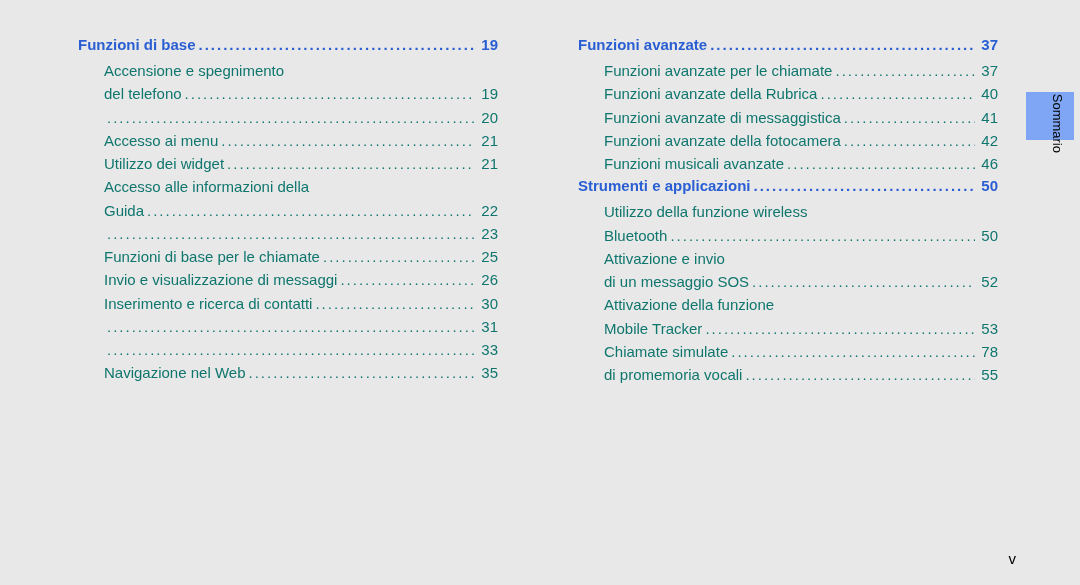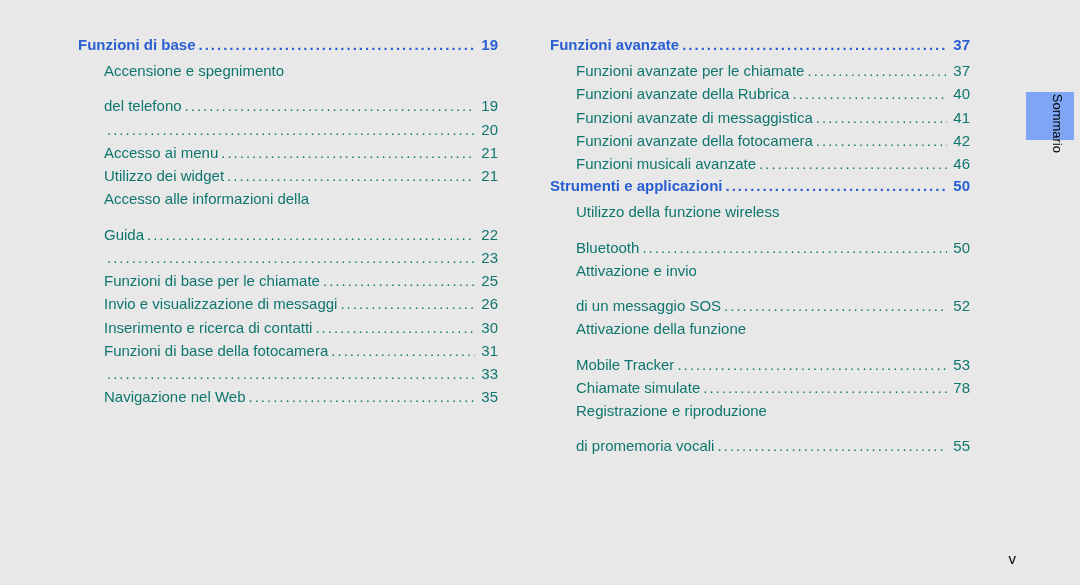--- a/index.html
+++ b/index.html
@@ -10,21 +10,21 @@
     font-family: Arial, Helvetica, sans-serif;
     font-size: 15px;
     position: relative;
     overflow: hidden;
   }
   .page {
     width: 1010px;
     height: 585px;
     padding: 36px 0 0 78px;
     display: flex;
-    gap: 52px;
+    gap: 80px;
   }
   .col {
     width: 420px;
   }
   .section-head {
     display: flex;
     align-items: baseline;
     color: #2a5fd4;
     font-weight: bold;
     margin-bottom: 6px;
@@ -44,21 +44,21 @@
   .entry {
     display: flex;
     align-items: baseline;
     color: #0f766e;
     padding-left: 26px;
     line-height: 1.55;
   }
   .entry .label { white-space: nowrap; }
   .entry.wrap { display:block; }
   .entry.wrap .line1 { padding-left:0; }
-  .entry.wrap .line2 { display:flex; align-items:flex-end;margin-top:12px; }
+  .entry.wrap .line2 { display:flex; align-items:flex-end; }
   .entry .page-no { white-space: nowrap; padding-left: 3px; }
   .side-tab {
     position: absolute;
     top: 92px;
     right: 6px;
     width: 48px;
     height: 48px;
     background: #7fa5f5;
   }
   .side-label {
@@ -130,21 +130,20 @@
         <span class="label">Invio e visualizzazione di messaggi</span>
         <span class="dots">................................................................</span>
         <span class="page-no">26</span>
       </div>
       <div class="entry">
         <span class="label">Inserimento e ricerca di contatti</span>
         <span class="dots">................................................................</span>
         <span class="page-no">30</span>
       </div>
       <div class="entry">
-        <span class="label">Funzioni di base della fotocamera</span>
         <span class="dots">................................................................</span>
         <span class="page-no">31</span>
       </div>
       <div class="entry">
         <span class="dots">................................................................</span>
         <span class="page-no">33</span>
       </div>
       <div class="entry">
         <span class="label">Navigazione nel Web</span>
         <span class="dots">................................................................</span>
@@ -210,21 +209,20 @@
           <span class="dots">................................................................</span>
           <span class="page-no">53</span>
         </div>
       </div>
       <div class="entry">
         <span class="label">Chiamate simulate</span>
         <span class="dots">................................................................</span>
         <span class="page-no">78</span>
       </div>
       <div class="entry wrap">
-        <div class="line1">Registrazione e riproduzione</div>
         <div class="line2">
           <span class="label">di promemoria vocali</span>
           <span class="dots">................................................................</span>
           <span class="page-no">55</span>
         </div>
       </div>
     </div>
 </div>
 
 <div class="side-tab"></div>

